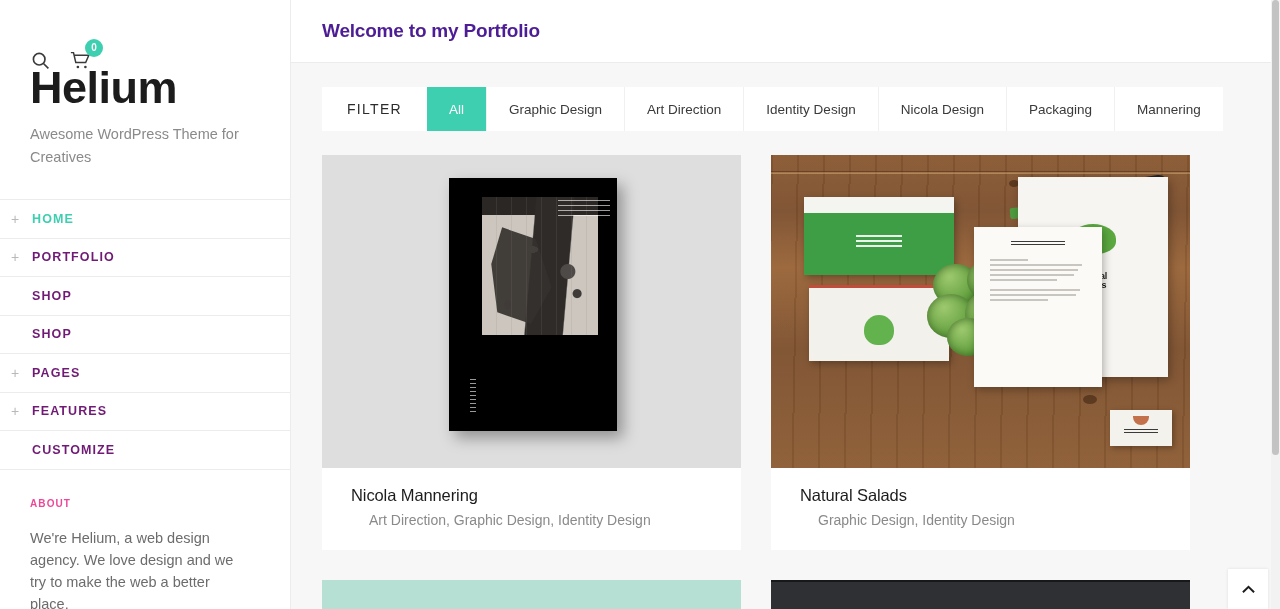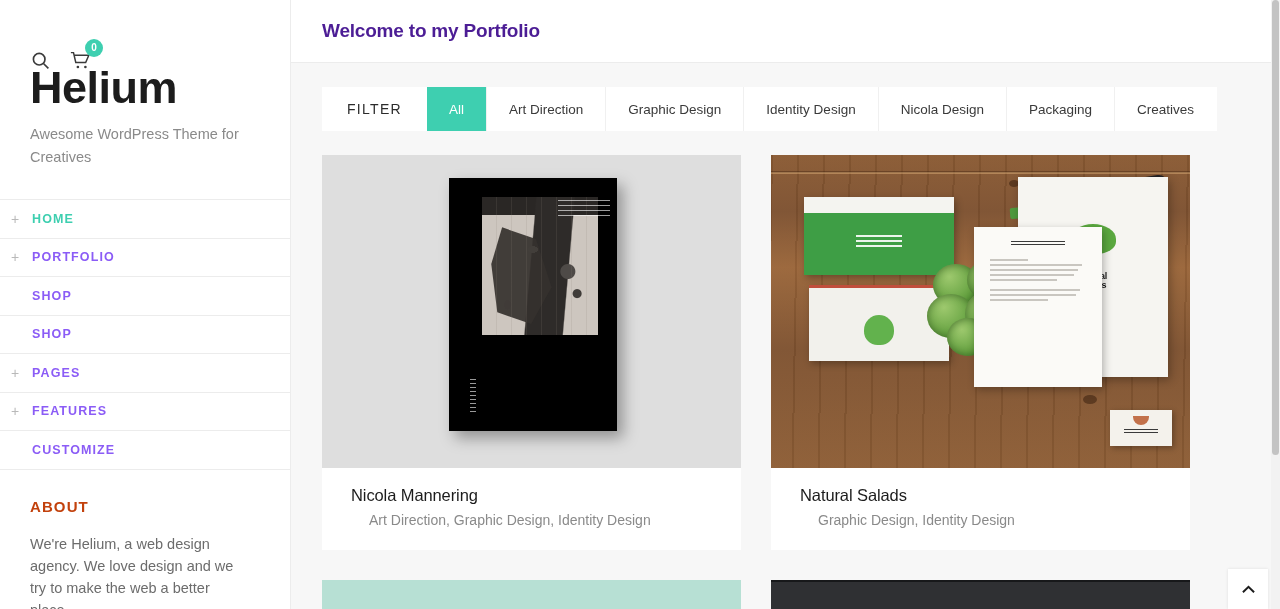--- a/index.html
+++ b/index.html
@@ -55,28 +55,28 @@
     border-bottom: 1px solid #ececec;
     padding-left: 11px;
     cursor: pointer;
   }
   .nav-plus {
     width: 21px; min-width: 21px;
     font-size: 14px; color: #b9b9b9; line-height: 1;
   }
   .nav-label {
     font-size: 12.5px; font-weight: bold;
-    letter-spacing: 1.1px; color: #8b5cf6;
+    letter-spacing: 1.1px; color: #701a75;
   }
   .nav-item.active .nav-label { color: #3ecfb0; }
 
   .about { padding: 28px 30px 0 30px; }
   .about-title {
-    font-size: 15px; font-weight: bold; letter-spacing: 1.1px;
-    color: #c2410c;
+    font-size: 10px; font-weight: bold; letter-spacing: 1.1px;
+    color: #ec4899;
   }
   .about-body {
     margin-top: 18px; font-size: 14.5px; color: #6c6c6c;
     line-height: 1.52; max-width: 220px;
   }
 
   
   .main {
     flex: 1; height: 609px; background: #f7f7f7;
     position: relative; overflow: hidden;
@@ -366,26 +366,26 @@
   <main class="main">
 
     <div class="topbar">
       <h2 class="page-title">Welcome to my Portfolio</h2>
     </div>
 
     <div class="filter-wrap">
       <div class="filterbar">
         <span class="filter-label">FILTER</span>
         <span class="filter-tab active">All</span>
+        <span class="filter-tab">Graphic Design</span>
         <span class="filter-tab">Art Direction</span>
-        <span class="filter-tab">Graphic Design</span>
         <span class="filter-tab">Identity Design</span>
         <span class="filter-tab">Nicola Design</span>
         <span class="filter-tab">Packaging</span>
-        <span class="filter-tab">Creatives</span>
+        <span class="filter-tab">Mannering</span>
       </div>
     </div>
 
     <div class="grid">
 
       <article class="card">
         <div class="card-media">
           <div class="bookscene">
             <div class="book">
               <div class="book-art"></div>

